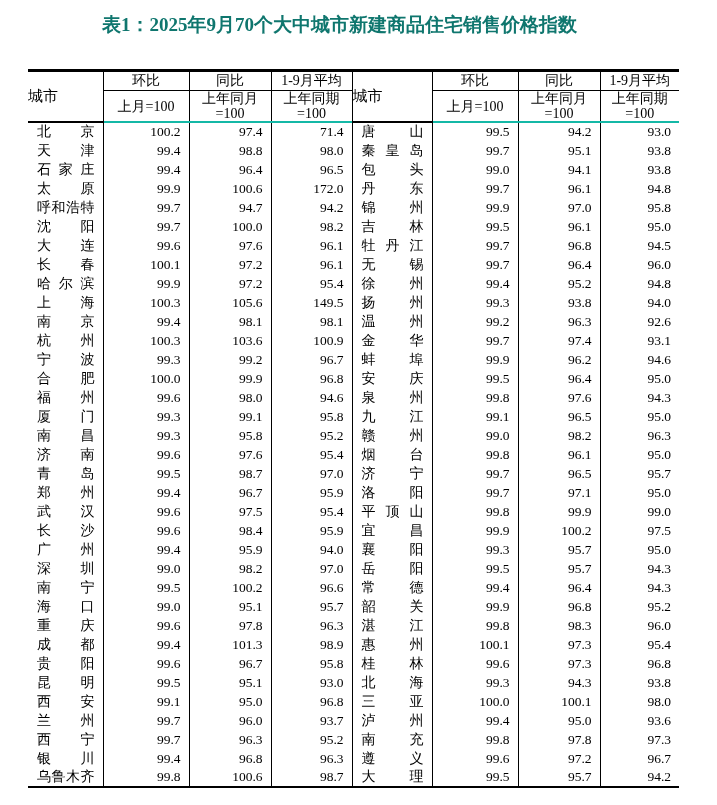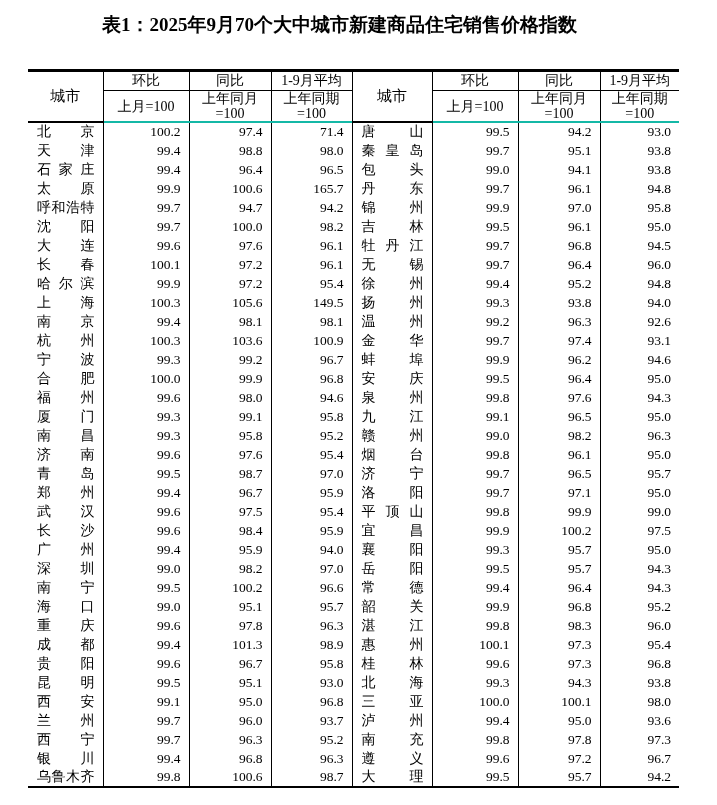--- a/index.html
+++ b/index.html
@@ -17,21 +17,21 @@
     width: 717px;
     height: 805px;
     background: #ffffff;
   }
   .title {
     margin: 12px 44px 0 6px;
     font-size: 19px;
     line-height: 26px;
     font-weight: bold;
     text-align: center;
-    color: #000000;
+    color: #0f766e;
     font-family: "Liberation Serif", "DejaVu Serif", serif;
   }
   table.price-table {
     border-collapse: collapse;
     table-layout: fixed;
     margin: 31px 0 0 28px;
     width: 651px;
     border-top: 3px solid #000;
     border-bottom: 2px solid #000;
   }
@@ -52,21 +52,21 @@
   .hrow2 th {
     height: 30px;
     font-size: 14px;
     text-align: center;
     white-space: pre-line;
     line-height: 15px;
     border-bottom: 2px solid #14b8a6;
   }
   th.city-h {
     font-size: 15px;
-    text-align: center;
+    text-align: left;
     border-bottom: 2px solid #000;
     margin-top: 27px;
   }
   tbody tr { height: 19px; }
   td.num {
     font-size: 13.5px;
     text-align: right;
     padding-right: 8px;
     font-family: "Liberation Serif", "DejaVu Serif", serif;
   }
@@ -185,21 +185,21 @@
         </tr>
         <tr>
           <td class="city first-col">
             <span class="cname">
               <span>太</span>
               <span>原</span>
             </span>
           </td>
           <td class="num">99.9</td>
           <td class="num">100.6</td>
-          <td class="num">165.7</td>
+          <td class="num">172.0</td>
           <td class="city">
             <span class="cname">
               <span>丹</span>
               <span>东</span>
             </span>
           </td>
           <td class="num">99.7</td>
           <td class="num">96.1</td>
           <td class="num">94.8</td>
         </tr>

